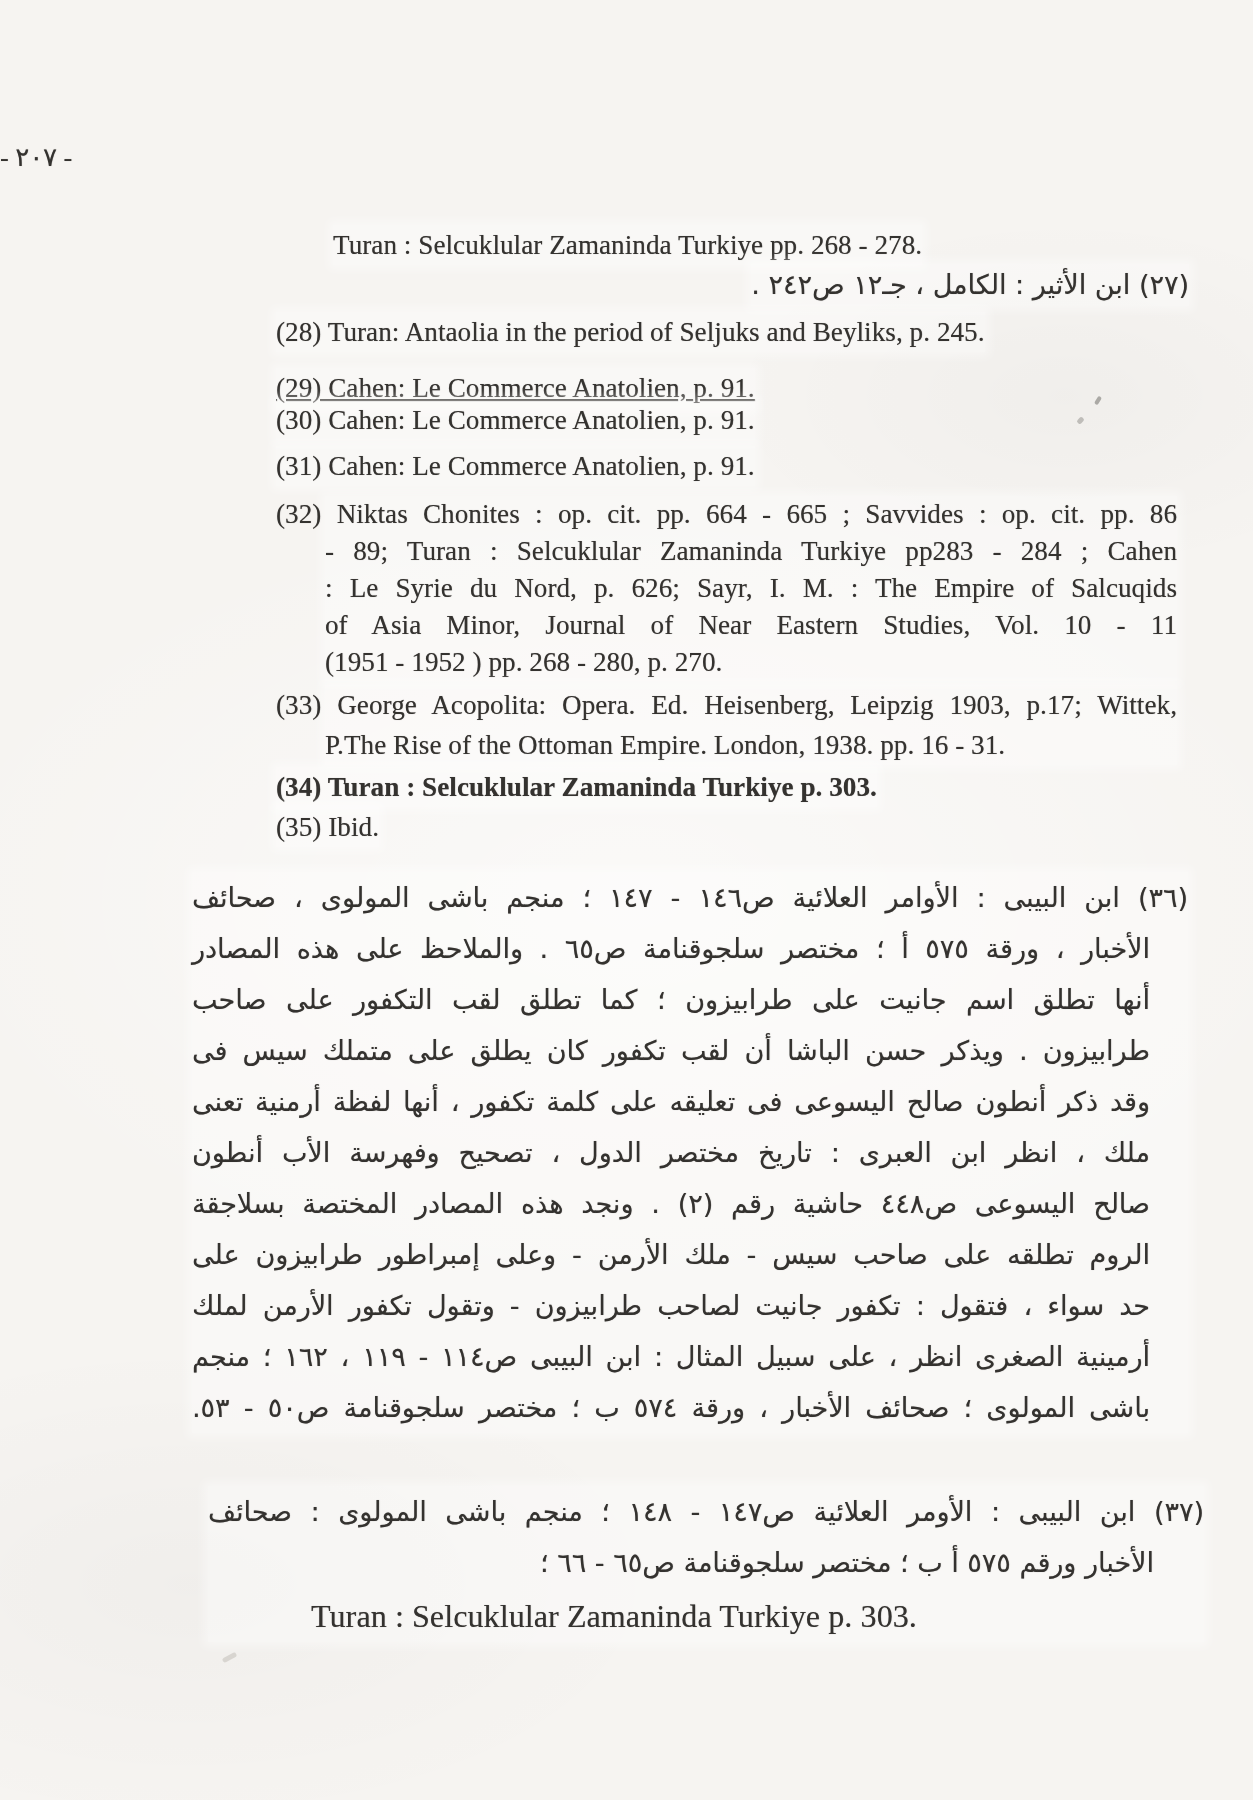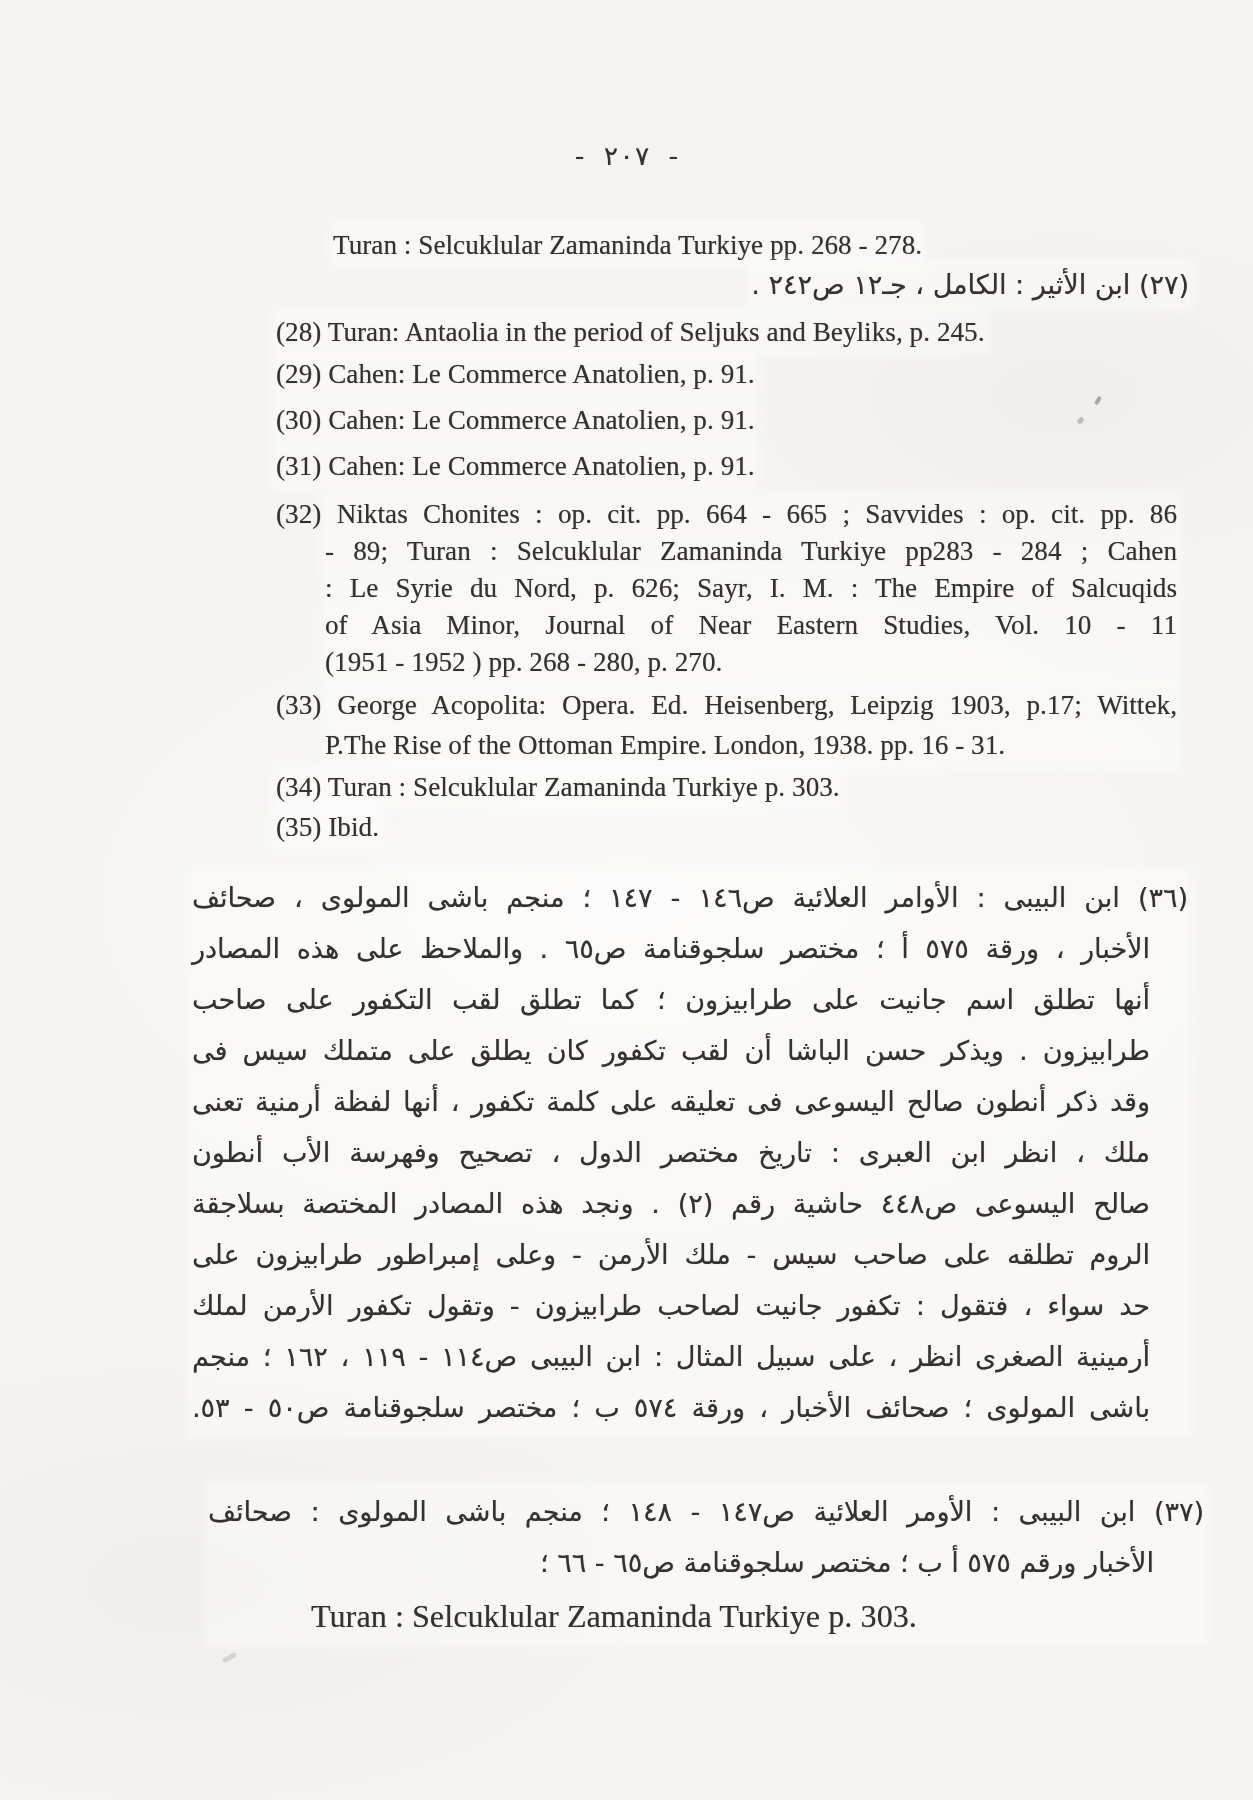--- a/index.html
+++ b/index.html
@@ -61,33 +61,33 @@
     font-family:"Liberation Serif","DejaVu Serif",serif;
     font-size:32px; line-height:52px;
     text-align:left; text-align-last:left;
     padding-left:103px;
     padding-top:2px;
     letter-spacing:0.1px;
   }
   #page-header {
     position:absolute;
     top:140px; left:0; width:1253px;
-    text-align:center;
-    font-family:Liberation Mono, monospace;
+    text-align:left;
+    font-family:Liberation Serif, serif;
     font-size:26px; line-height:36px;
   }
   #intro-line { top:225px; left:333px; }
   #fn27 { top:264px; right:64px; }
   #fn28 { top:312px; left:276px; }
-  #fn29 { top:354px; left:276px; }
+  #fn29 { top:368px; left:276px;text-decoration:underline; }
   #fn30 { top:400px; left:276px; }
   #fn31 { top:446px; left:276px; }
   #fn32 { top:496px; left:325px; width:852px; }
   #fn33 { top:685px; left:325px; width:852px; }
-  #fn34 { top:767px; left:276px; }
+  #fn34 { top:767px; left:276px;font-weight:bold; }
   #fn35 { top:807px; left:276px; }
   #fn36 { top:872px; left:192px; width:996px; }
   #fn37 { top:1486px; left:208px; width:996px; }
   
   .artifact { position:absolute; border-radius:2px; }
   #mark1 { left:1096px; top:396px; width:4px;  height:9px; background:#8d8b88; transform:rotate(32deg); opacity:.7; }
   #mark2 { left:1078px; top:417px; width:5px;  height:7px; background:#96948f; transform:rotate(42deg); opacity:.55; }
   #smudge { left:222px; top:1655px; width:15px; height:5px; background:#b7b4ae; transform:rotate(-28deg); opacity:.45; border-radius:3px; }
 </style>
 </head>

